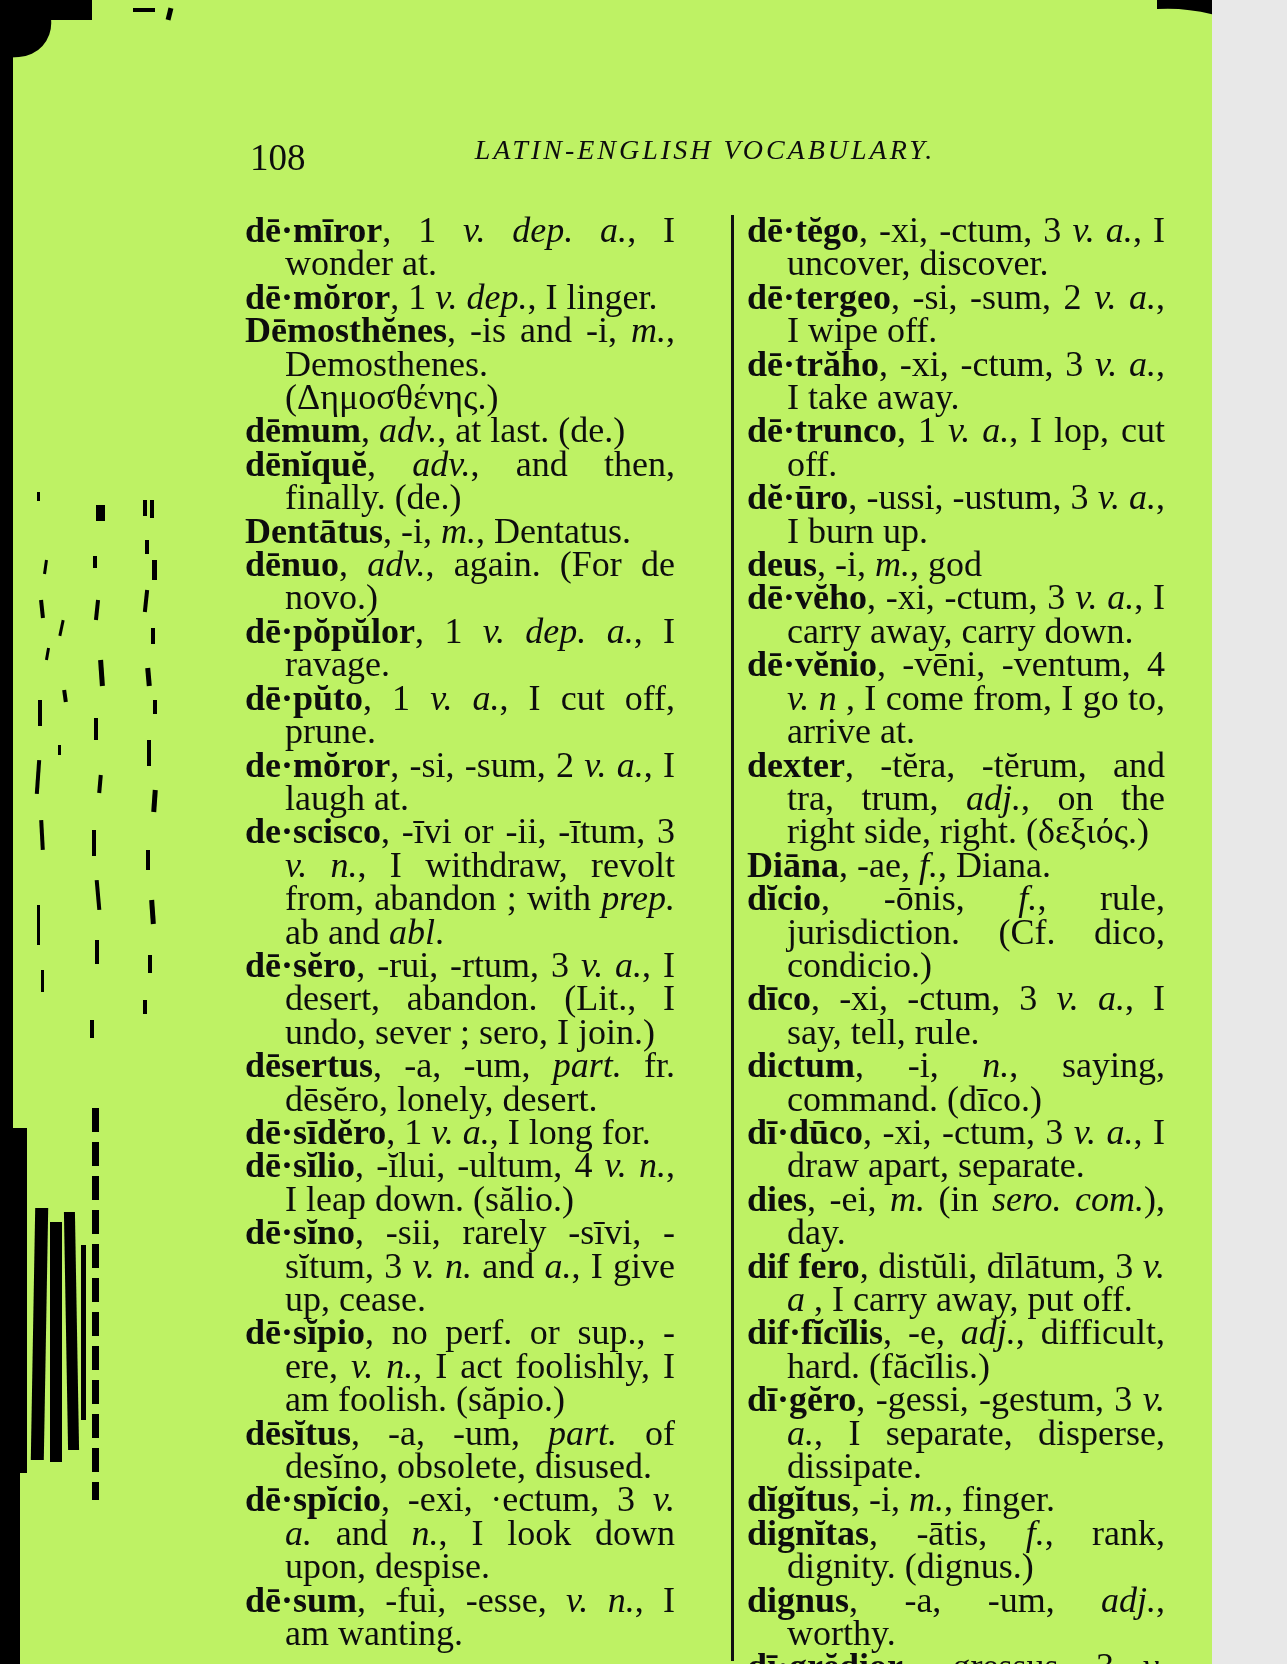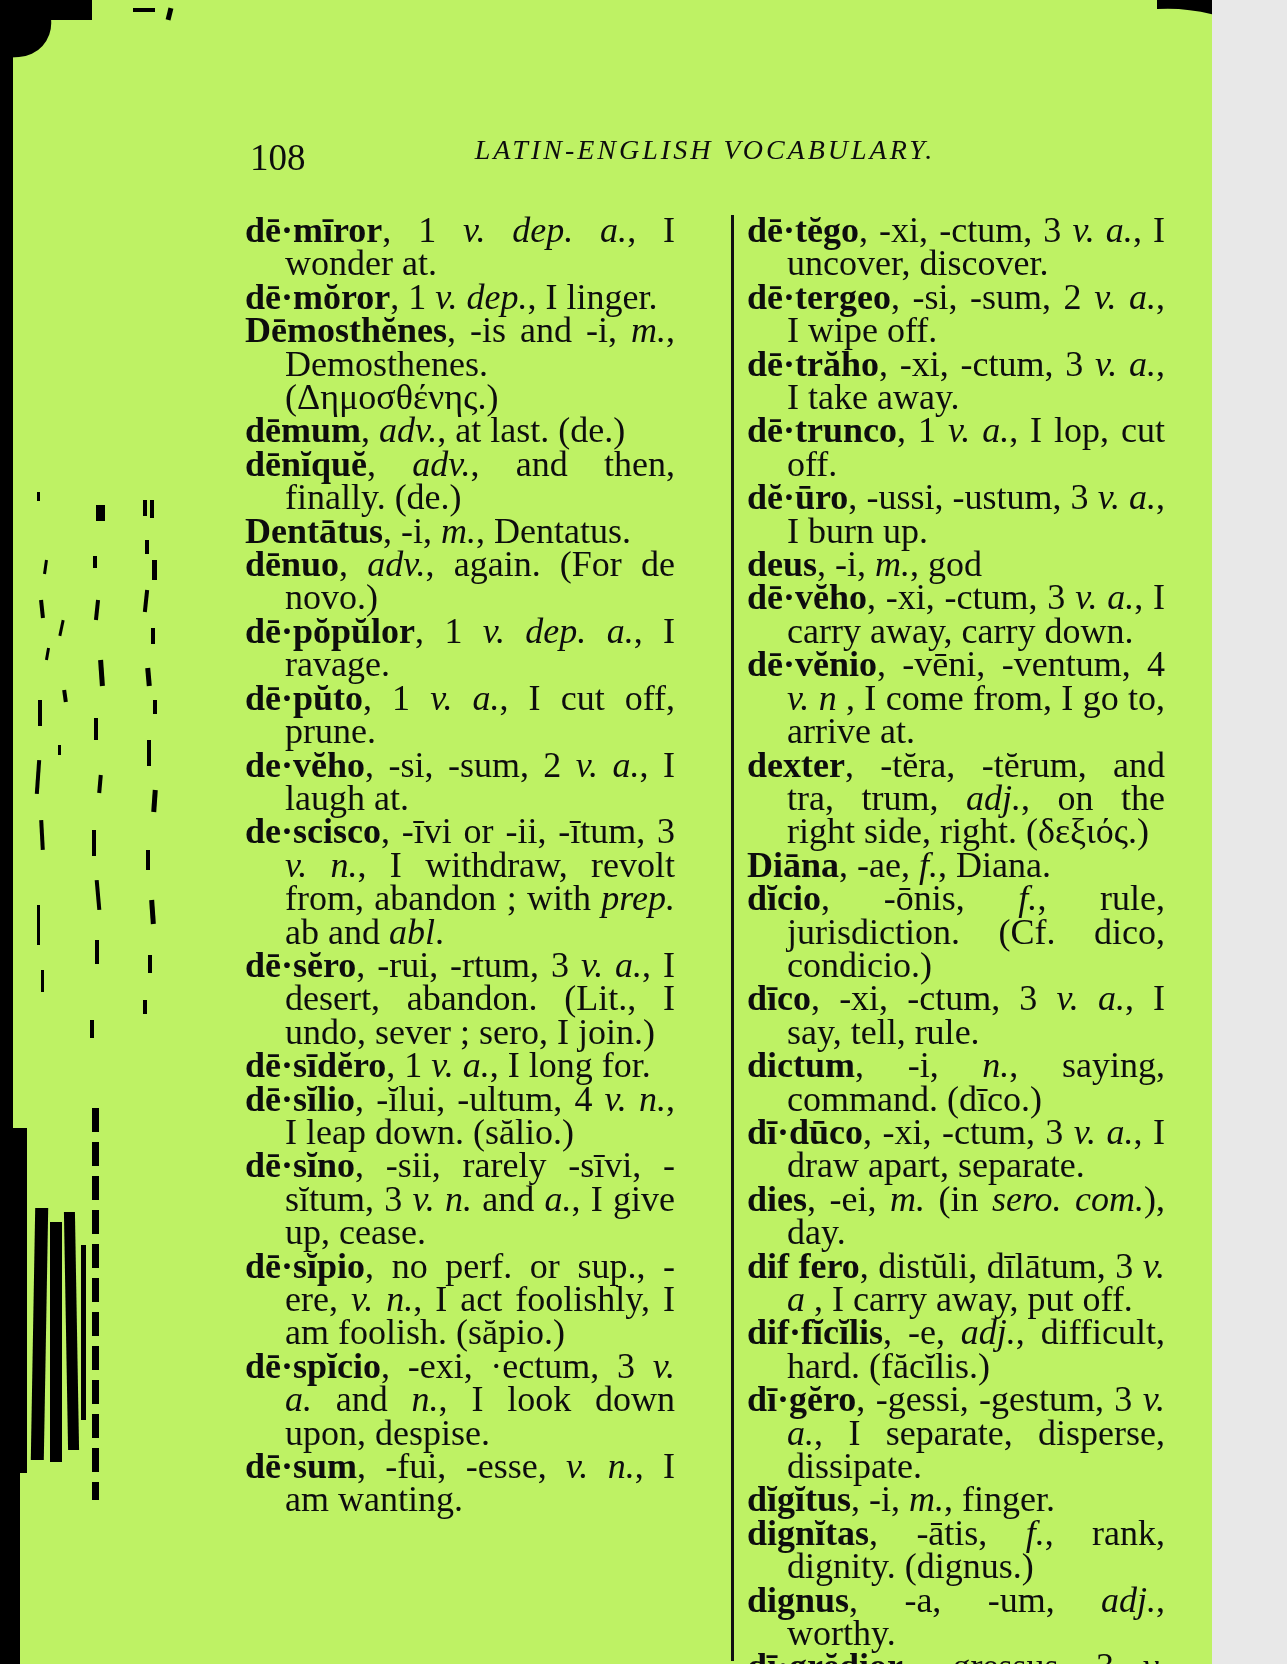--- a/index.html
+++ b/index.html
@@ -44,27 +44,29 @@
   <div class="col left">
       <p class="entry"><span class="b">dē·mīror</span><span class="n">, 1 </span><span class="i">v. dep. a.</span><span class="n">, I wonder at.</span></p>
       <p class="entry"><span class="b">dē·mŏror</span><span class="n">, 1 </span><span class="i">v. dep.</span><span class="n">, I linger.</span></p>
       <p class="entry"><span class="b">Dēmosthĕnes</span><span class="n">, -is and -i, </span><span class="i">m.</span><span class="n">, Demosthenes.  (Δημοσθένης.)</span></p>
       <p class="entry"><span class="b">dēmum</span><span class="n">, </span><span class="i">adv.</span><span class="n">, at last.  (de.)</span></p>
       <p class="entry"><span class="b">dēnĭquĕ</span><span class="n">, </span><span class="i">adv.</span><span class="n">, and then, finally. (de.)</span></p>
       <p class="entry"><span class="b">Dentātus</span><span class="n">, -i, </span><span class="i">m.</span><span class="n">, Dentatus.</span></p>
       <p class="entry"><span class="b">dēnuo</span><span class="n">, </span><span class="i">adv.</span><span class="n">, again.  (For de novo.)</span></p>
       <p class="entry"><span class="b">dē·pŏpŭlor</span><span class="n">, 1 </span><span class="i">v. dep. a.</span><span class="n">, I ravage.</span></p>
       <p class="entry"><span class="b">dē·pŭto</span><span class="n">, 1 </span><span class="i">v. a.</span><span class="n">, I cut off, prune.</span></p>
-      <p class="entry"><span class="b">de·vĕho</span><span class="n">, -si, -sum, 2 </span><span class="i">v. a.</span><span class="n">, I laugh at.</span></p>
+      <p class="entry"><span class="b">de·mŏror</span><span class="n">, -si, -sum, 2 </span><span class="i">v. a.</span><span class="n">, I laugh at.</span></p>
       <p class="entry"><span class="b">de·scisco</span><span class="n">, -īvi or -ii, -ītum, 3 </span><span class="i">v. n.</span><span class="n">, I withdraw, revolt from, abandon ; with </span><span class="i">prep.</span><span class="n"> ab and </span><span class="i">abl</span><span class="n">.</span></p>
       <p class="entry"><span class="b">dē·sĕro</span><span class="n">, -rui, -rtum, 3 </span><span class="i">v. a.</span><span class="n">, I desert, abandon.  (Lit., I undo, sever ; sero, I join.)</span></p>
+      <p class="entry"><span class="b">dēsertus</span><span class="n">, -a, -um, </span><span class="i">part.</span><span class="n"> fr. dēsĕro, lonely, desert.</span></p>
       <p class="entry"><span class="b">dē·sīdĕro</span><span class="n">, 1 </span><span class="i">v. a.</span><span class="n">, I long for.</span></p>
       <p class="entry"><span class="b">dē·sĭlio</span><span class="n">, -ĭlui, -ultum, 4 </span><span class="i">v. n.</span><span class="n">, I leap down.  (sălio.)</span></p>
       <p class="entry"><span class="b">dē·sĭno</span><span class="n">, -sii, rarely -sīvi, -sĭtum, 3 </span><span class="i">v. n.</span><span class="n"> and </span><span class="i">a.</span><span class="n">, I give up, cease.</span></p>
       <p class="entry"><span class="b">dē·sĭpio</span><span class="n">, no perf. or sup., -ere, </span><span class="i">v. n.</span><span class="n">, I act foolishly, I am foolish.  (săpio.)</span></p>
+      <p class="entry"><span class="b">dēsĭtus</span><span class="n">, -a, -um, </span><span class="i">part.</span><span class="n"> of desĭno, obsolete, disused.</span></p>
       <p class="entry"><span class="b">dē·spĭcio</span><span class="n">, -exi, ·ectum, 3 </span><span class="i">v. a.</span><span class="n"> and </span><span class="i">n.</span><span class="n">, I look down upon, despise.</span></p>
       <p class="entry"><span class="b">dē·sum</span><span class="n">, -fui, -esse, </span><span class="i">v. n.</span><span class="n">, I am wanting.</span></p>
     </div>
   <div class="col right">
       <p class="entry"><span class="b">dē·tĕgo</span><span class="n">, -xi, -ctum, 3 </span><span class="i">v. a.</span><span class="n">, I uncover, discover.</span></p>
       <p class="entry"><span class="b">dē·tergeo</span><span class="n">, -si, -sum, 2 </span><span class="i">v. a.</span><span class="n">, I wipe off.</span></p>
       <p class="entry"><span class="b">dē·trăho</span><span class="n">, -xi, -ctum, 3 </span><span class="i">v. a.</span><span class="n">, I take away.</span></p>
       <p class="entry"><span class="b">dē·trunco</span><span class="n">, 1 </span><span class="i">v. a.</span><span class="n">, I lop, cut off.</span></p>
       <p class="entry"><span class="b">dĕ·ūro</span><span class="n">, -ussi, -ustum, 3 </span><span class="i">v. a.</span><span class="n">, I burn up.</span></p>
       <p class="entry"><span class="b">deus</span><span class="n">, -i, </span><span class="i">m.</span><span class="n">, god</span></p>

